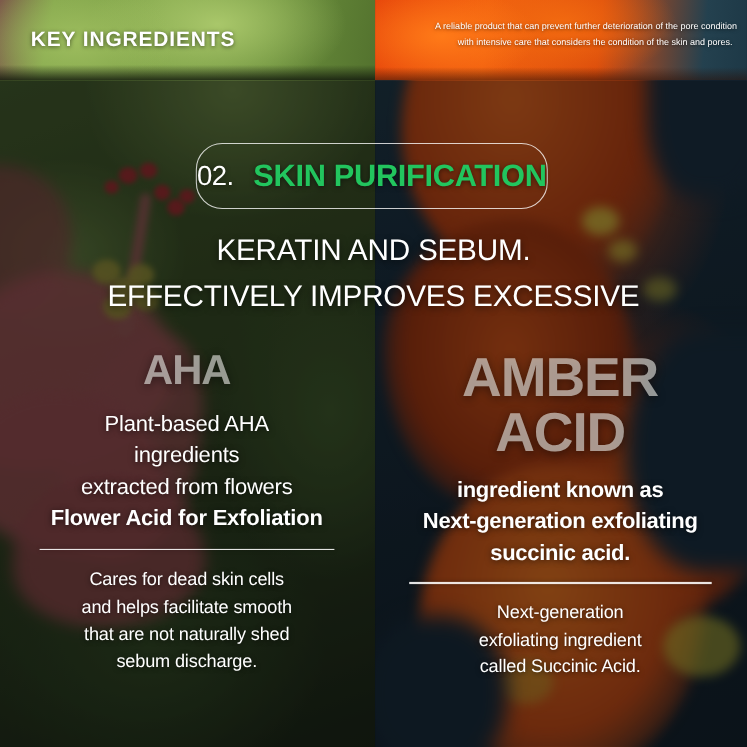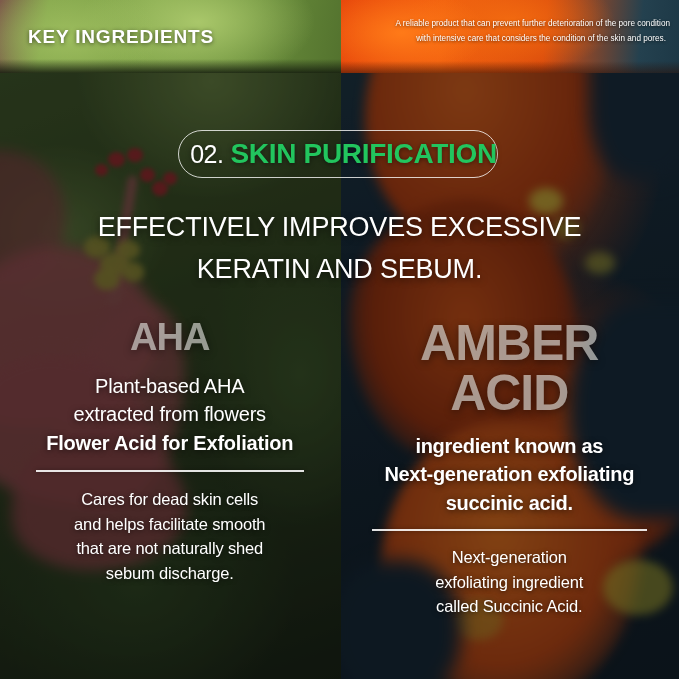--- a/index.html
+++ b/index.html
@@ -223,28 +223,28 @@
   
   .content {
     position: absolute;
     inset: 0;
     z-index: 5;
   }
 
   .pill {
     position: absolute;
     left: 178px; top: 130px;
-    width: 320px; height: 48px;
+    width: 320px; height: 60px;
     box-sizing: border-box;
     border: 1.6px solid rgba(255,255,255,0.78);
     border-radius: 24px;
     display: flex;
     align-items: center;
-    justify-content: flex-end;
-    gap: 7px;
+    justify-content: flex-start;
+    gap: 18px;
     text-shadow: 0 1px 5px rgba(0,0,0,0.5);
   }
   .pill-num {
     font-size: 25px;
     font-weight: normal;
     color: #ffffff;
     letter-spacing: -0.5px;
   }
   .pill-label {
     font-size: 28px;
@@ -387,32 +387,33 @@
   </div>
 
   <div class="content">
 
     <div class="pill">
       <span class="pill-num">02.</span>
       <span class="pill-label">SKIN PURIFICATION</span>
     </div>
 
     <div class="headline">
+      <span>KERATIN AND SEBUM.</span>
       <span>EFFECTIVELY IMPROVES EXCESSIVE</span>
-      <span>KERATIN AND SEBUM.</span>
     </div>
 
     <div class="columns">
 
       <div class="col col-left">
         <div class="ing-title left">
           <span>AHA</span>
         </div>
         <div class="body-text body-left">
           <span>Plant-based AHA</span>
+          <span>ingredients</span>
           <span>extracted from flowers</span>
           <span class="strong">Flower Acid for Exfoliation</span>
         </div>
         <div class="divider left"></div>
         <div class="sub-text">
           <span>Cares for dead skin cells</span>
           <span>and helps facilitate smooth</span>
           <span>that are not naturally shed</span>
           <span>sebum discharge.</span>
         </div>

